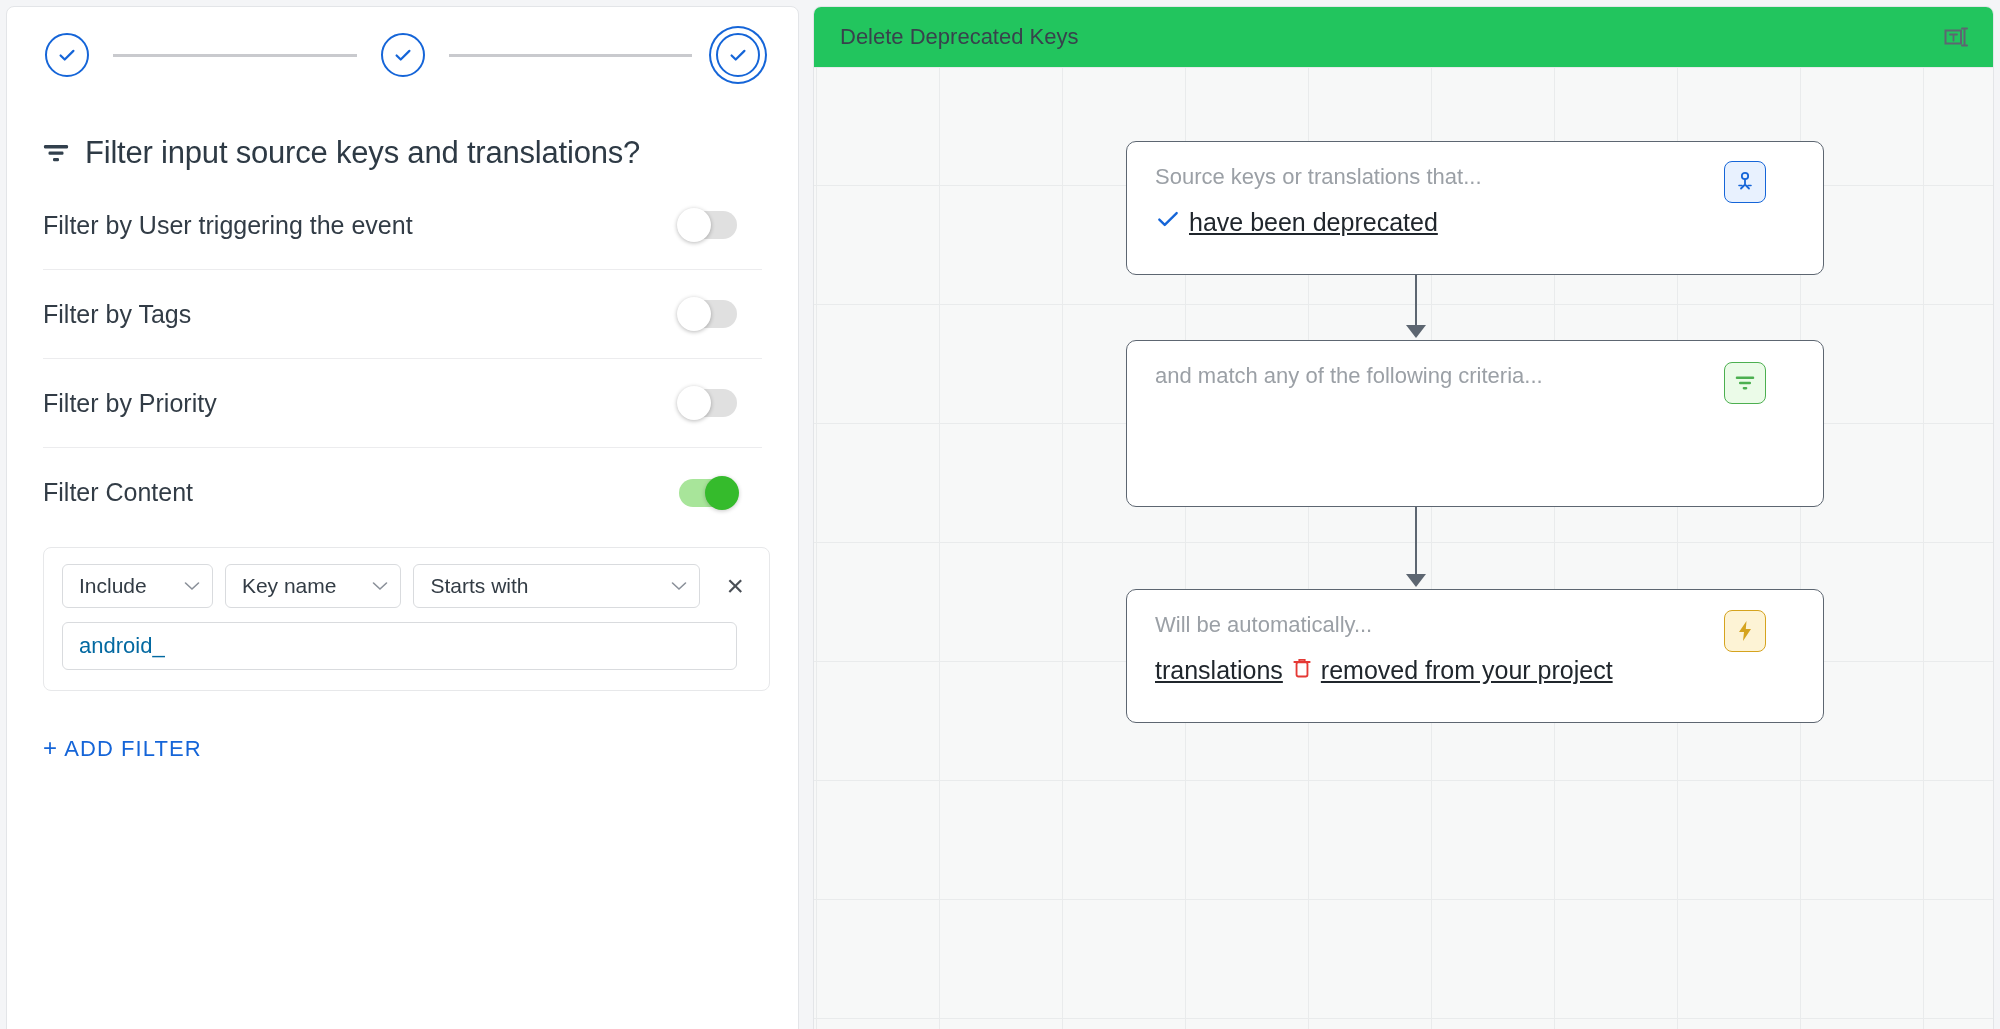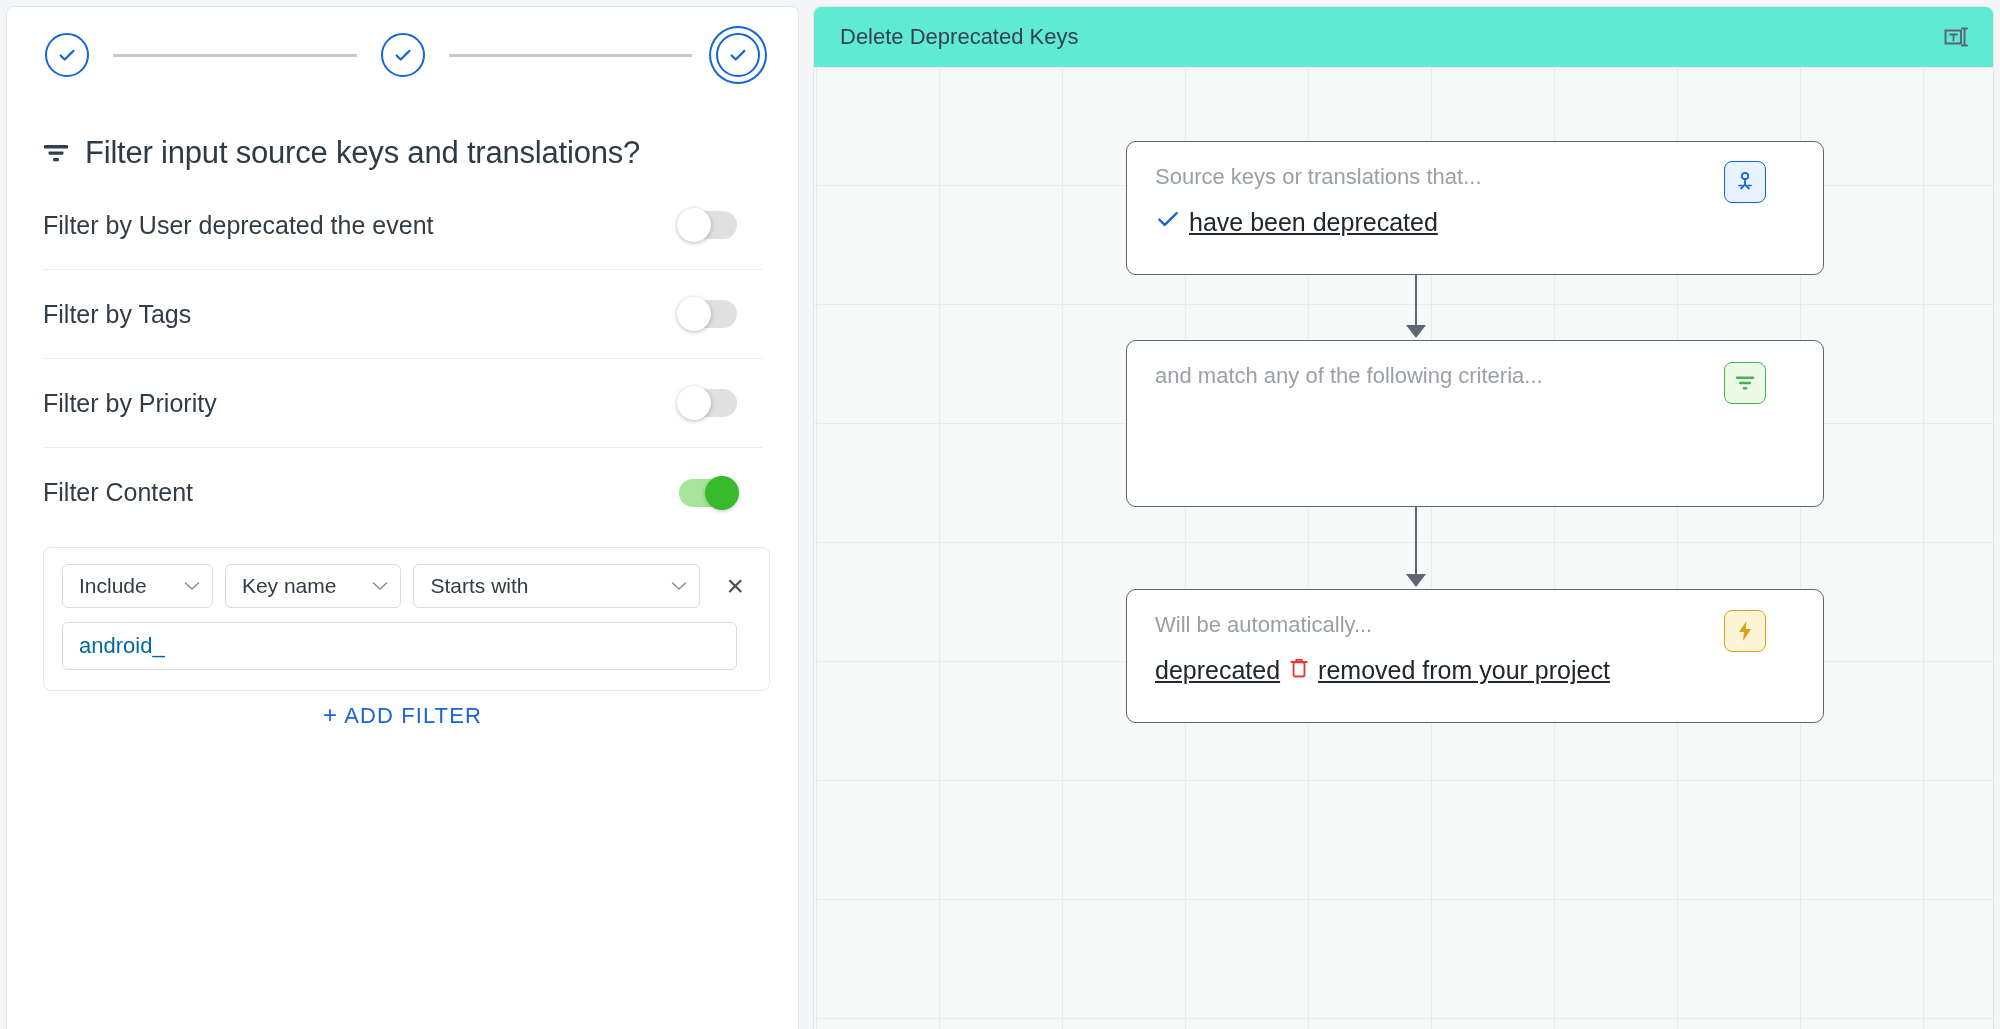--- a/index.html
+++ b/index.html
@@ -158,22 +158,21 @@
     border-radius: 6px;
     padding: 0 16px;
     display: flex;
     align-items: center;
     font-size: 22px;
     color: #0369a1;
     background: #fff;
   }
 
   .add-filter {
-    margin-top: 10px;
-    text-align: center;
+    margin-top: 43px;
     color: #1565d8;
     font-size: 22px;
     letter-spacing: 1.1px;
     font-weight: 500;
     cursor: pointer;
     user-select: none;
   }
   .add-filter .plus { font-size: 24px; margin-right: 6px; }
 
   
@@ -187,21 +186,21 @@
     height: 1035px;
     overflow: hidden;
   }
   .flow-header {
     height: 61px;
     display: flex;
     align-items: center;
     justify-content: space-between;
     padding: 0 22px 0 26px;
     border-bottom: 1px solid #e8eaec;
-    background: #5eead4;
+    background: #22c55e;
   }
   .flow-title { font-size: 22px; color: #38424c; }
   .flow-tool { cursor: pointer; display:block; }
 
   .canvas {
     position: relative;
     width: 100%;
     height: 974px;
     background-color: #f7f8f8;
     background-image:
@@ -299,21 +298,21 @@
     <div class="section-title">
       <svg class="filter-glyph" width="26" height="22" viewBox="0 0 26 22">
         <rect x="1" y="3" width="24" height="3.4" rx="1.2" fill="#32404d"></rect>
         <rect x="5.5" y="9.6" width="15" height="3.2" rx="1.2" fill="#32404d"></rect>
         <rect x="10" y="16" width="6" height="3.2" rx="1.2" fill="#32404d"></rect>
       </svg>
       <span class="title-text">Filter input source keys and translations?</span>
     </div>
 
     <div class="toggle-row">
-      <span class="label">Filter by User deprecated the event</span>
+      <span class="label">Filter by User triggering the event</span>
       <span class="switch">
           <span class="knob"></span>
         </span>
     </div>
 
     <div class="toggle-row">
       <span class="label">Filter by Tags</span>
       <span class="switch">
           <span class="knob"></span>
         </span>
@@ -409,21 +408,21 @@
           <rect x="10.5" y="15.2" width="5" height="2.8" rx="1.2" fill="#4caf50"></rect>
         </svg>
       </div>
 
       <div class="connector c2"></div>
       <div class="arrow a2"></div>
 
       <div class="node node-3">
         <div class="muted">Will be automatically...</div>
         <div class="content">
-          <span>deprecated</span>
+          <span>translations</span>
           <svg width="22" height="24" viewBox="0 0 20 22" fill="none" style="margin:2px 0 0 0;">
             <path d="M3 5.5h14" stroke="#e53935" stroke-width="1.8" stroke-linecap="round"></path>
             <path d="M7.5 5.5V3.6h5v1.9" stroke="#e53935" stroke-width="1.6" stroke-linecap="round"></path>
             <rect x="5" y="5.8" width="10" height="13" rx="1.6" stroke="#e53935" stroke-width="1.7"></rect>
           </svg>
           <span>removed from your project</span>
         </div>
       </div>
       <div class="badge badge-amber">
         <svg width="22" height="24" viewBox="0 0 20 24">

